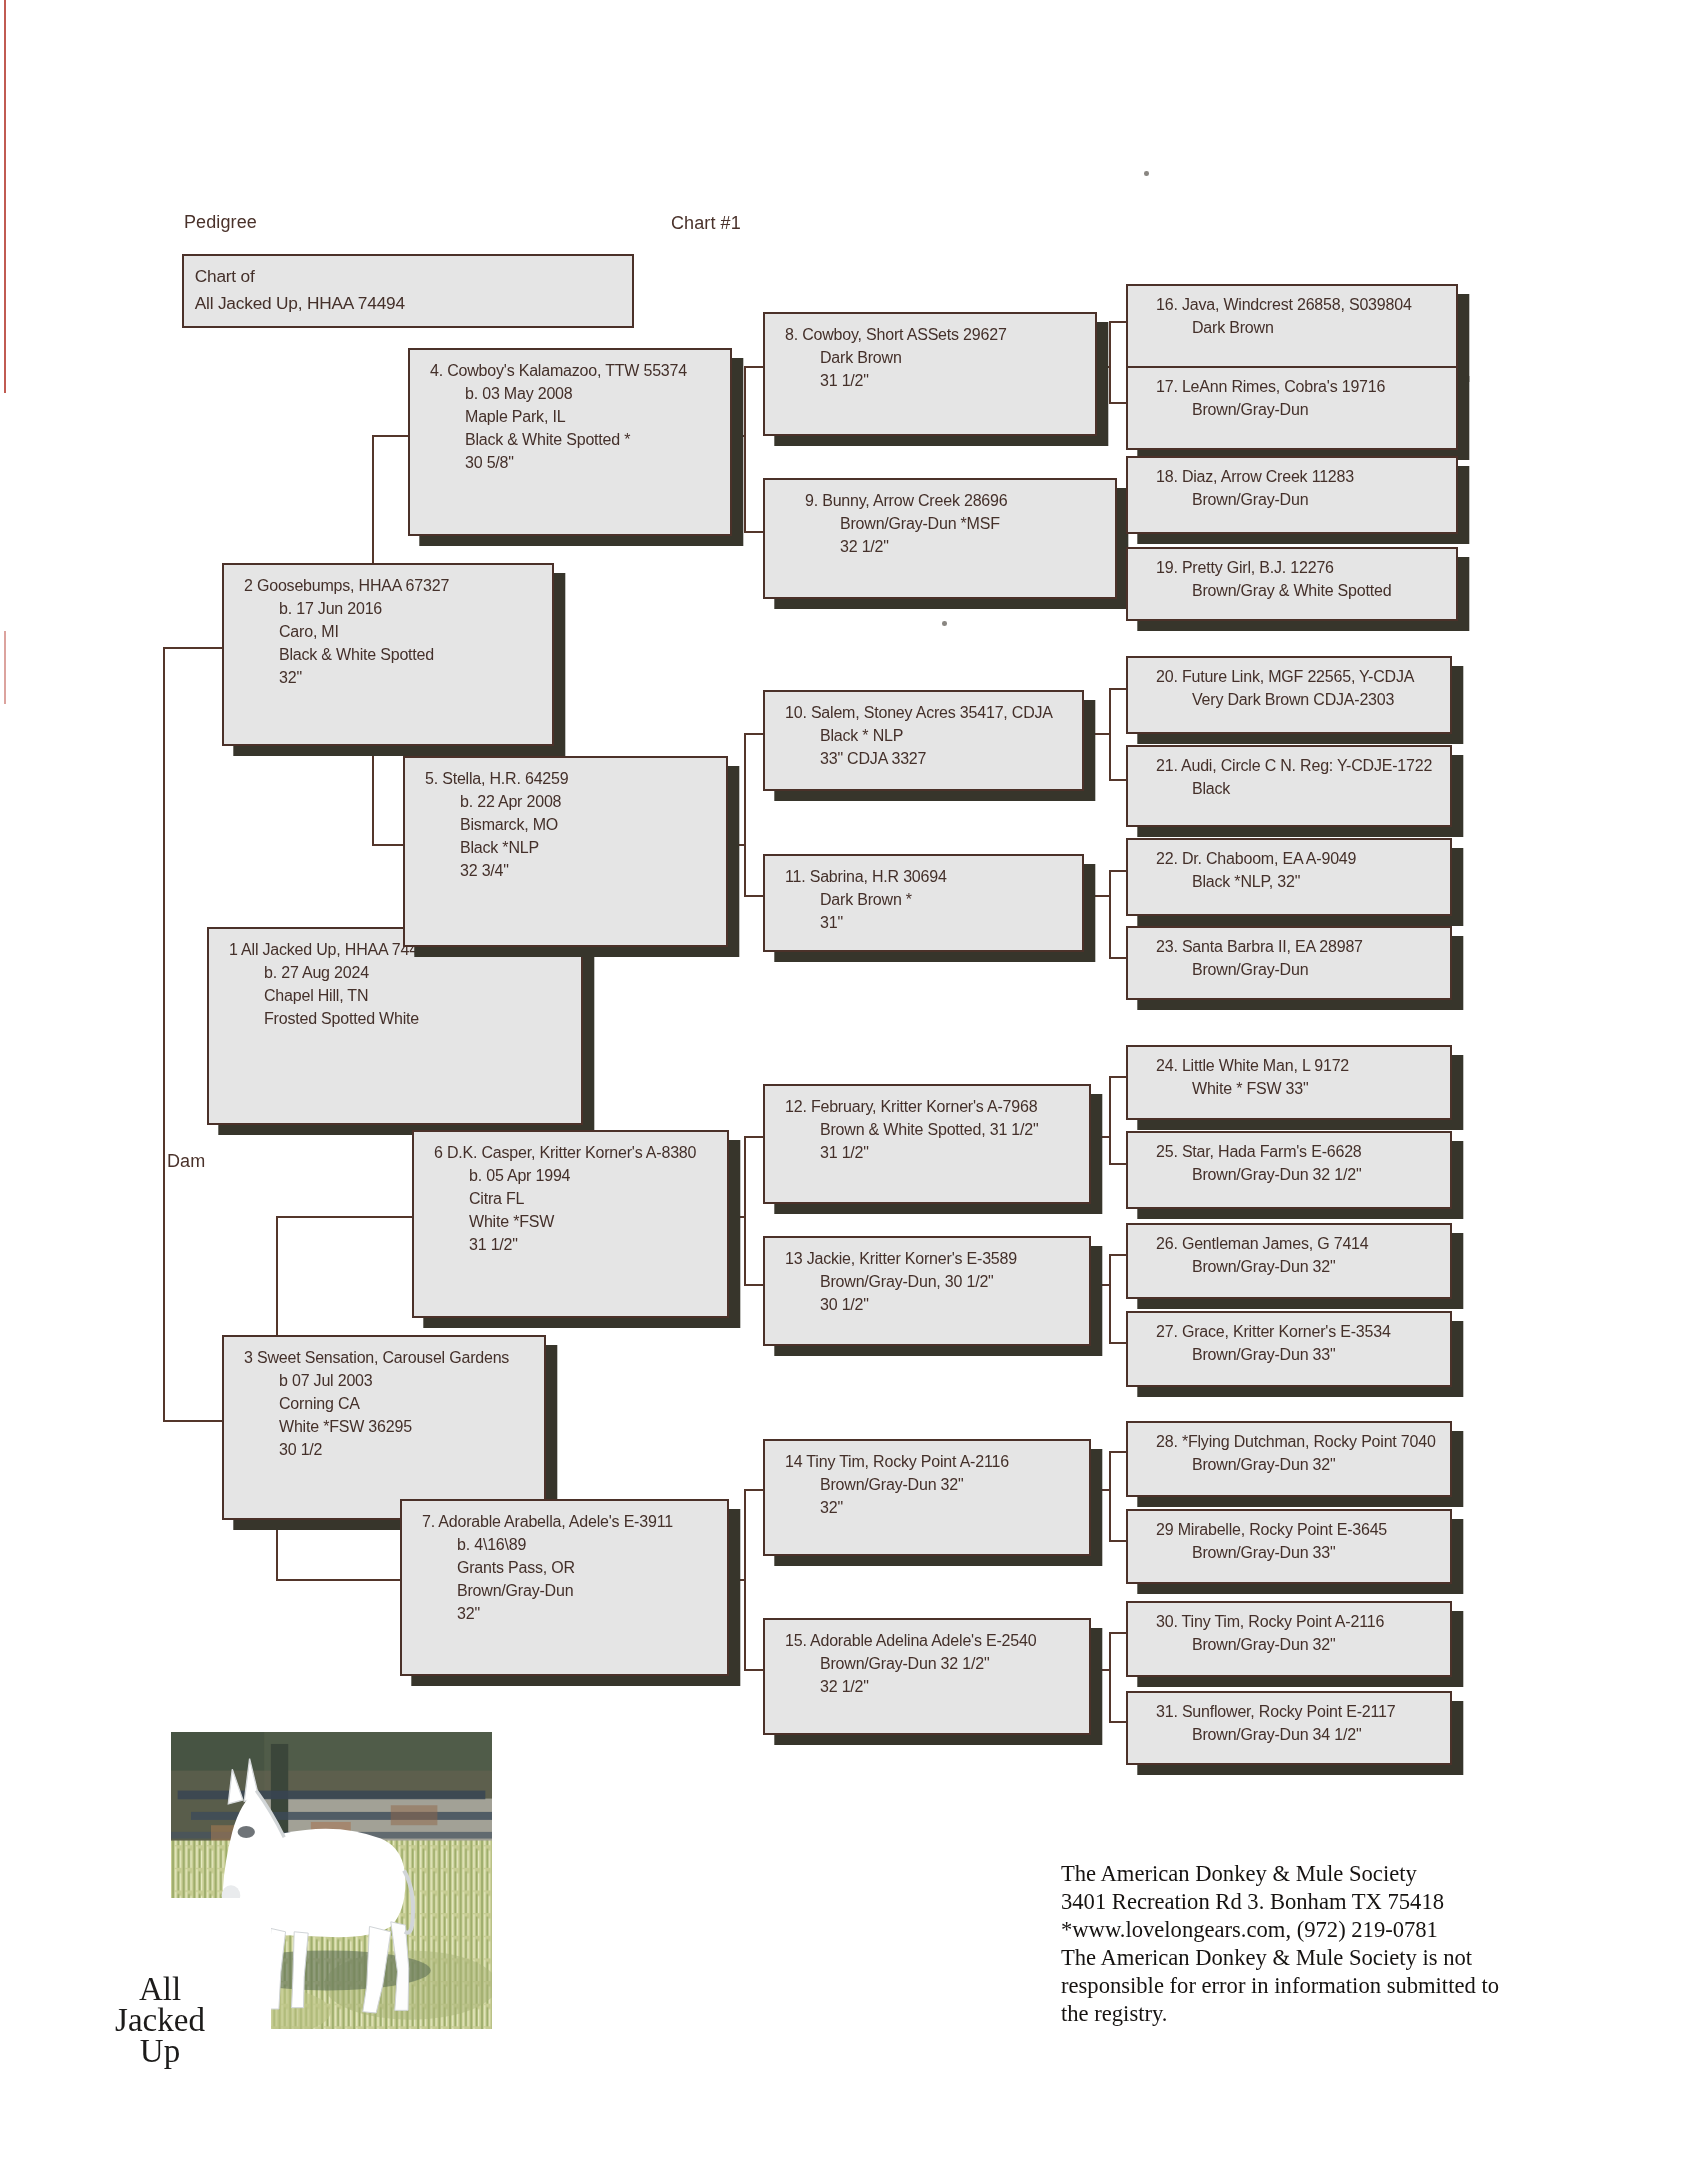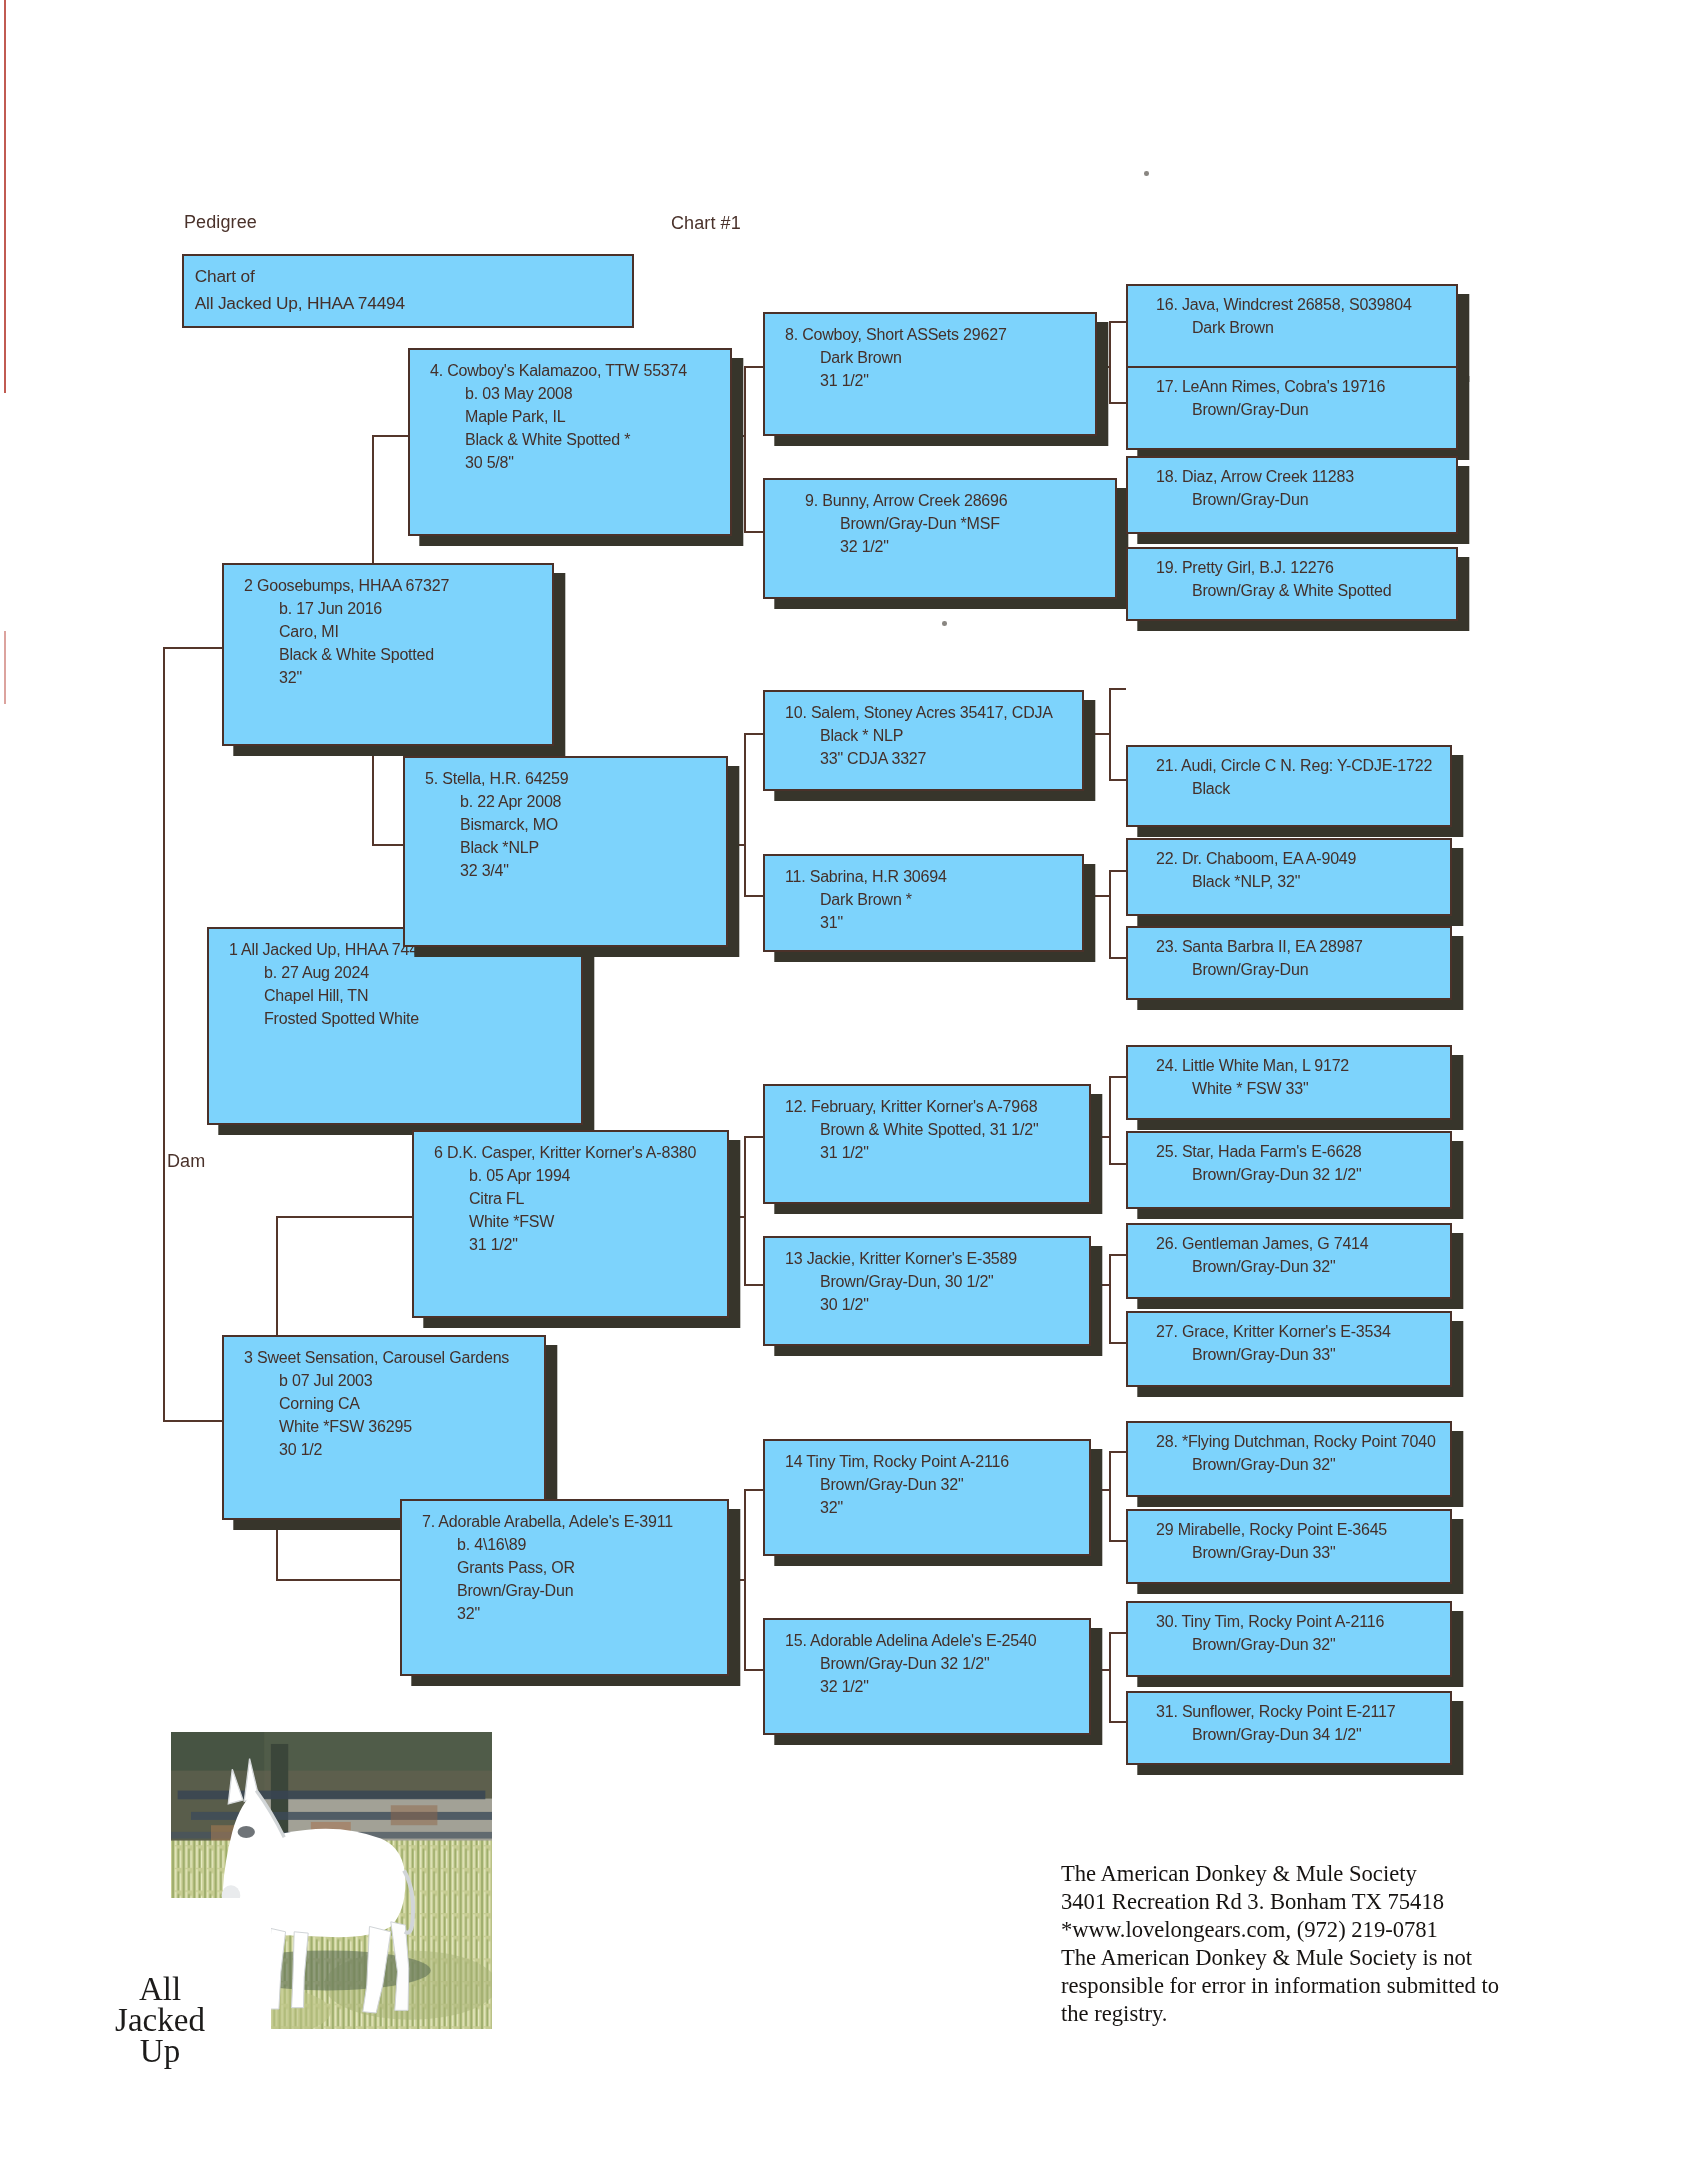--- a/index.html
+++ b/index.html
@@ -6,21 +6,21 @@
     --ink:#44302a; --border:#4b3129; --shadow:#37352b; --line:#54362b;
     --red:#b23227; --paper:#ffffff;
   }
   html,body{margin:0;padding:0;background:#ffffff;}
   .page{position:relative;width:1684px;height:2183px;background:var(--paper);
         font-family:"Liberation Sans","DejaVu Sans",sans-serif;color:var(--ink);overflow:hidden;}
 
   .hlabel{position:absolute;font-size:18px;letter-spacing:0.1px;color:#4a322b;}
 
   
-  .bx{position:absolute;background:#7dd3fc;border:2px solid var(--border);
+  .bx{position:absolute;background:#e5e5e5;border:2px solid var(--border);
       box-shadow:11.3px 10px 0 var(--shadow);z-index:2;
       font-size:16px;line-height:23px;letter-spacing:-0.2px;color:var(--ink);
       padding-top:8.7px;white-space:nowrap;}
   .bx .l1{padding-left:20px;}
   .bx .ln{padding-left:55px;}
   .g5{padding-top:6.7px;}
   .g5 .l1{padding-left:28px;}
   .g5 .ln{padding-left:64px;}
   .plain{box-shadow:none;font-size:17.3px;line-height:27px;padding-top:6.7px;}
   .plain .l1,.plain .ln{padding-left:10.7px;}
@@ -170,20 +170,24 @@
     <div class="l1">17. LeAnn Rimes, Cobra's 19716</div>
     <div class="ln">Brown/Gray-Dun</div>
   </div>
   <div class="bx g5" style="left:1126px;top:456px;width:328px;height:67px;">
     <div class="l1">18. Diaz, Arrow Creek 11283</div>
     <div class="ln">Brown/Gray-Dun</div>
   </div>
   <div class="bx g5" style="left:1126px;top:547px;width:328px;height:63px;">
     <div class="l1">19. Pretty Girl, B.J. 12276</div>
     <div class="ln">Brown/Gray &amp; White Spotted</div>
+  </div>
+  <div class="bx g5" style="left:1126px;top:656px;width:322px;height:67px;">
+    <div class="l1">20. Future Link, MGF 22565, Y-CDJA</div>
+    <div class="ln">Very Dark Brown   CDJA-2303</div>
   </div>
   <div class="bx g5" style="left:1126px;top:745px;width:322px;height:71px;">
     <div class="l1">21. Audi, Circle C N. Reg: Y-CDJE-1722</div>
     <div class="ln">Black</div>
   </div>
   <div class="bx g5" style="left:1126px;top:838px;width:322px;height:67px;">
     <div class="l1">22. Dr. Chaboom, EA A-9049</div>
     <div class="ln">Black *NLP,    32"</div>
   </div>
   <div class="bx g5" style="left:1126px;top:926px;width:322px;height:63px;">

